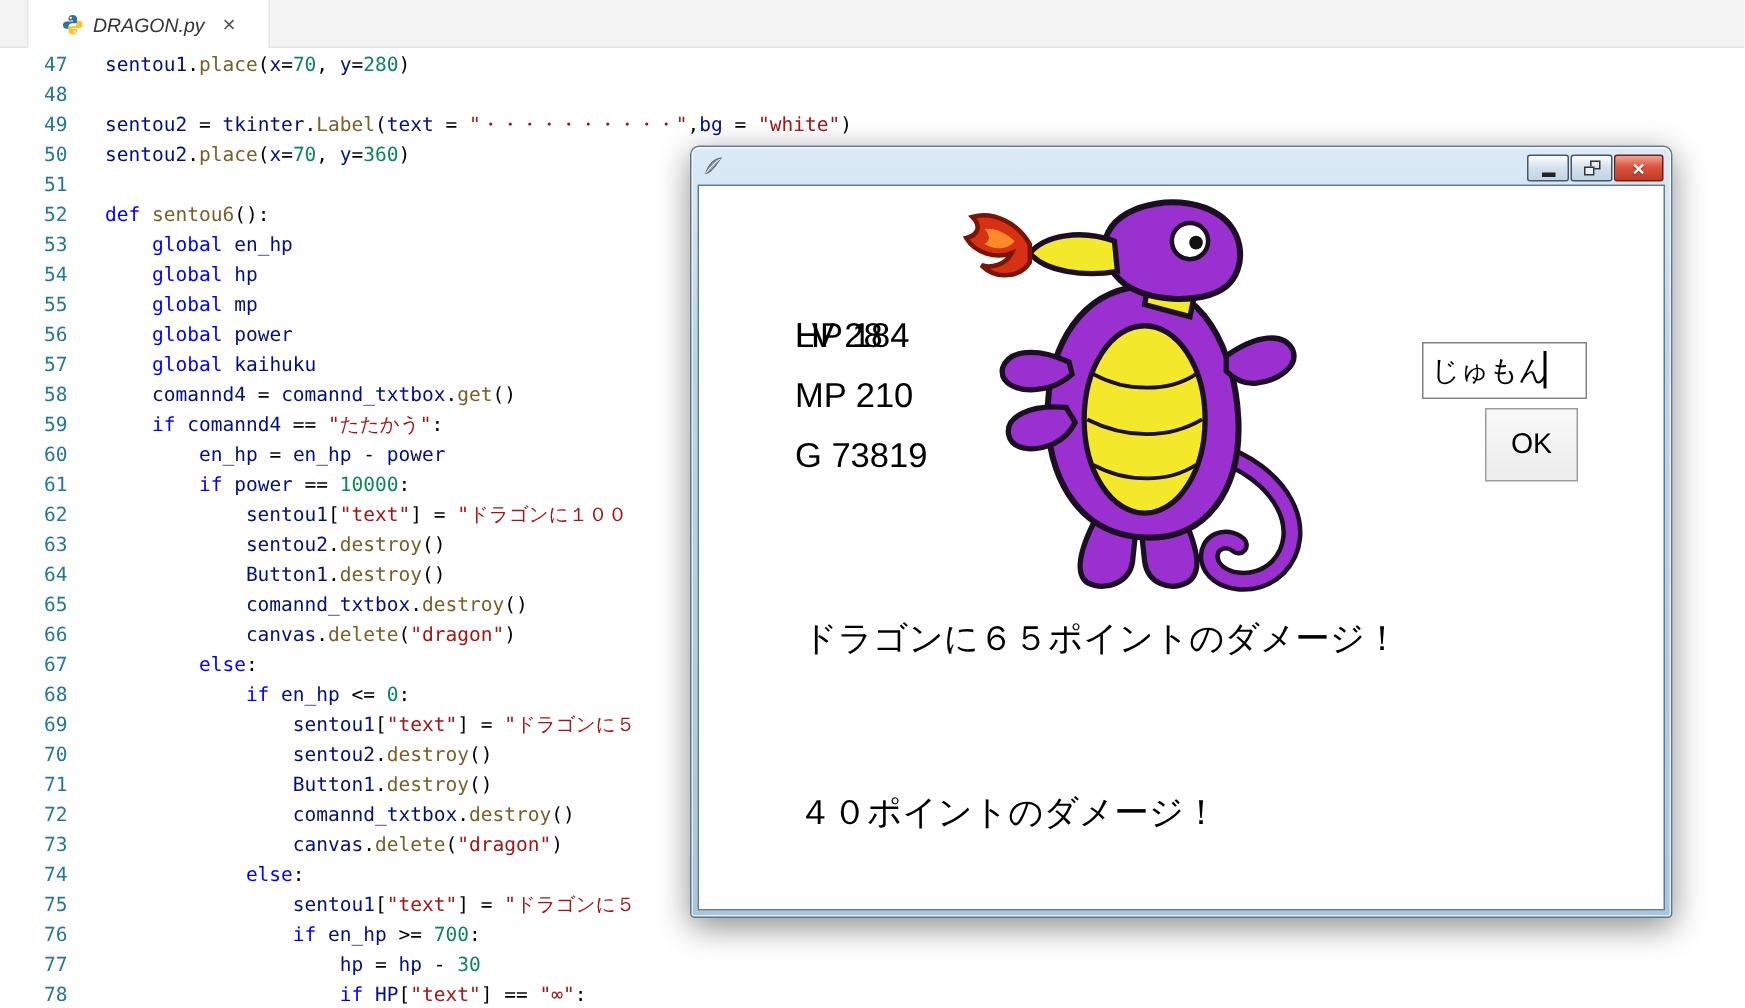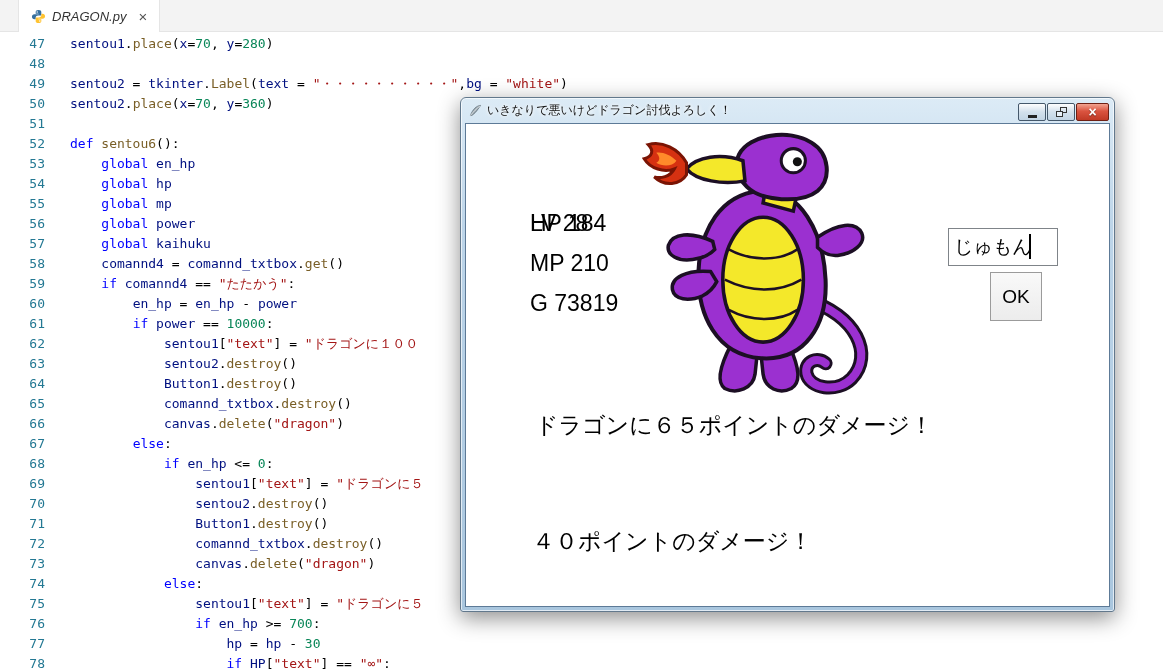--- a/index.html
+++ b/index.html
@@ -2,21 +2,21 @@
 <html><head>
 <meta charset="utf-8">
 <style>
   * { margin:0; padding:0; box-sizing:border-box; }
   html,body { width:1163px; height:672px; overflow:hidden; background:#fff;
               font-family:"Liberation Sans","DejaVu Sans",sans-serif; }
 
   
   .tabbar { position:absolute; top:0; left:0; right:0; height:32px;
             background:#f3f3f3; border-bottom:1px solid #e5e5e5; display:flex; align-items:stretch; }
-  .tab { display:flex; align-items:center; gap:6px; background:#fff; padding:0 12px;
+  .tab { display:flex; align-items:center; gap:6px; background:#fff; padding:0 22px;
          margin-left:18px; border-left:1px solid #e5e5e5; border-right:1px solid #e5e5e5; height:32px; }
   .tab-title { font-size:13px; font-style:italic; color:#333; }
   .tab-close { color:#555; font-size:15px; margin-left:6px; cursor:pointer; line-height:1; }
 
   .code { position:absolute; top:32px; left:0; right:0; bottom:0;
           font-family:"DejaVu Sans Mono","Liberation Mono",monospace;
           font-size:13px; line-height:20px; white-space:pre; padding-top:2px; }
   .code-line { height:20px; }
   .ln { display:inline-block; width:45px; text-align:right; color:#237893; }
   .lt { margin-left:25px; color:#000; }
@@ -54,21 +54,21 @@
   .stat { position:absolute; left:64px; font-size:23px; color:#000; white-space:nowrap; }
   #stat-lv { top:46px;margin-top:40px; } #stat-hp { top:86px; } #stat-mp { top:126px; } #stat-g { top:166px; }
 
   .dragon { position:absolute; left:154px; top:4px; width:262px; height:268px; }
 
   .entry { position:absolute; left:482px; top:104px; width:110px; height:38px;
            border:1px solid #7f8489; background:#fff; font-size:19px; padding:4px 5px;
            font-family:"Liberation Sans","DejaVu Sans",sans-serif; color:#000; outline:none; }
   .caret { position:absolute; left:563px; top:110px; width:2px; height:25px; background:#000; pointer-events:none; }
 
-  .ok-btn { position:absolute; left:524px; top:148px; width:52px; height:49px;
+  .ok-btn { position:absolute; left:524px; top:148px; width:62px; height:49px;
             background:linear-gradient(#f9f9f9,#ececec); border:1px solid #9b9b9b;
             font-size:19px; color:#000; cursor:pointer;
             font-family:"Liberation Sans","DejaVu Sans",sans-serif; }
 
   .msg { position:absolute; font-size:23px; color:#000; white-space:nowrap; }
   #msg-damage  { left:69px;  top:286px;font-family:Liberation Serif, serif; }
   #msg-fire    { left:101px; top:366px; }
   #msg-damage2 { left:66px;  top:402px; }
 </style>
 </head>
@@ -92,21 +92,20 @@
 <div class="code" id="code-area"><div class="code-line"><span class="ln">47</span><span class="lt"><span class="tk-v">sentou1</span><span class="tk-p">.</span><span class="tk-m">place</span><span class="tk-p">(</span><span class="tk-v">x</span><span class="tk-p">=</span><span class="tk-n">70</span><span class="tk-p">, </span><span class="tk-v">y</span><span class="tk-p">=</span><span class="tk-n">280</span><span class="tk-p">)</span></span></div><div class="code-line"><span class="ln">48</span><span class="lt"></span></div><div class="code-line"><span class="ln">49</span><span class="lt"><span class="tk-v">sentou2</span><span class="tk-p"> = </span><span class="tk-v">tkinter</span><span class="tk-p">.</span><span class="tk-m">Label</span><span class="tk-p">(</span><span class="tk-v">text</span><span class="tk-p"> = </span><span class="tk-s">"・・・・・・・・・・"</span><span class="tk-p">,</span><span class="tk-v">bg</span><span class="tk-p"> = </span><span class="tk-s">"white"</span><span class="tk-p">)</span></span></div><div class="code-line"><span class="ln">50</span><span class="lt"><span class="tk-v">sentou2</span><span class="tk-p">.</span><span class="tk-m">place</span><span class="tk-p">(</span><span class="tk-v">x</span><span class="tk-p">=</span><span class="tk-n">70</span><span class="tk-p">, </span><span class="tk-v">y</span><span class="tk-p">=</span><span class="tk-n">360</span><span class="tk-p">)</span></span></div><div class="code-line"><span class="ln">51</span><span class="lt"></span></div><div class="code-line"><span class="ln">52</span><span class="lt"><span class="tk-k">def</span><span class="tk-p"> </span><span class="tk-m">sentou6</span><span class="tk-p">():</span></span></div><div class="code-line"><span class="ln">53</span><span class="lt"><span class="tk-p">    </span><span class="tk-k">global</span><span class="tk-p"> </span><span class="tk-v">en_hp</span></span></div><div class="code-line"><span class="ln">54</span><span class="lt"><span class="tk-p">    </span><span class="tk-k">global</span><span class="tk-p"> </span><span class="tk-v">hp</span></span></div><div class="code-line"><span class="ln">55</span><span class="lt"><span class="tk-p">    </span><span class="tk-k">global</span><span class="tk-p"> </span><span class="tk-v">mp</span></span></div><div class="code-line"><span class="ln">56</span><span class="lt"><span class="tk-p">    </span><span class="tk-k">global</span><span class="tk-p"> </span><span class="tk-v">power</span></span></div><div class="code-line"><span class="ln">57</span><span class="lt"><span class="tk-p">    </span><span class="tk-k">global</span><span class="tk-p"> </span><span class="tk-v">kaihuku</span></span></div><div class="code-line"><span class="ln">58</span><span class="lt"><span class="tk-p">    </span><span class="tk-v">comannd4</span><span class="tk-p"> = </span><span class="tk-v">comannd_txtbox</span><span class="tk-p">.</span><span class="tk-m">get</span><span class="tk-p">()</span></span></div><div class="code-line"><span class="ln">59</span><span class="lt"><span class="tk-p">    </span><span class="tk-k">if</span><span class="tk-p"> </span><span class="tk-v">comannd4</span><span class="tk-p"> == </span><span class="tk-s">"たたかう"</span><span class="tk-p">:</span></span></div><div class="code-line"><span class="ln">60</span><span class="lt"><span class="tk-p">        </span><span class="tk-v">en_hp</span><span class="tk-p"> = </span><span class="tk-v">en_hp</span><span class="tk-p"> - </span><span class="tk-v">power</span></span></div><div class="code-line"><span class="ln">61</span><span class="lt"><span class="tk-p">        </span><span class="tk-k">if</span><span class="tk-p"> </span><span class="tk-v">power</span><span class="tk-p"> == </span><span class="tk-n">10000</span><span class="tk-p">:</span></span></div><div class="code-line"><span class="ln">62</span><span class="lt"><span class="tk-p">            </span><span class="tk-v">sentou1</span><span class="tk-p">[</span><span class="tk-s">"text"</span><span class="tk-p">] = </span><span class="tk-s">"ドラゴンに１００</span></span></div><div class="code-line"><span class="ln">63</span><span class="lt"><span class="tk-p">            </span><span class="tk-v">sentou2</span><span class="tk-p">.</span><span class="tk-m">destroy</span><span class="tk-p">()</span></span></div><div class="code-line"><span class="ln">64</span><span class="lt"><span class="tk-p">            </span><span class="tk-v">Button1</span><span class="tk-p">.</span><span class="tk-m">destroy</span><span class="tk-p">()</span></span></div><div class="code-line"><span class="ln">65</span><span class="lt"><span class="tk-p">            </span><span class="tk-v">comannd_txtbox</span><span class="tk-p">.</span><span class="tk-m">destroy</span><span class="tk-p">()</span></span></div><div class="code-line"><span class="ln">66</span><span class="lt"><span class="tk-p">            </span><span class="tk-v">canvas</span><span class="tk-p">.</span><span class="tk-m">delete</span><span class="tk-p">(</span><span class="tk-s">"dragon"</span><span class="tk-p">)</span></span></div><div class="code-line"><span class="ln">67</span><span class="lt"><span class="tk-p">        </span><span class="tk-k">else</span><span class="tk-p">:</span></span></div><div class="code-line"><span class="ln">68</span><span class="lt"><span class="tk-p">            </span><span class="tk-k">if</span><span class="tk-p"> </span><span class="tk-v">en_hp</span><span class="tk-p"> &lt;= </span><span class="tk-n">0</span><span class="tk-p">:</span></span></div><div class="code-line"><span class="ln">69</span><span class="lt"><span class="tk-p">                </span><span class="tk-v">sentou1</span><span class="tk-p">[</span><span class="tk-s">"text"</span><span class="tk-p">] = </span><span class="tk-s">"ドラゴンに５</span></span></div><div class="code-line"><span class="ln">70</span><span class="lt"><span class="tk-p">                </span><span class="tk-v">sentou2</span><span class="tk-p">.</span><span class="tk-m">destroy</span><span class="tk-p">()</span></span></div><div class="code-line"><span class="ln">71</span><span class="lt"><span class="tk-p">                </span><span class="tk-v">Button1</span><span class="tk-p">.</span><span class="tk-m">destroy</span><span class="tk-p">()</span></span></div><div class="code-line"><span class="ln">72</span><span class="lt"><span class="tk-p">                </span><span class="tk-v">comannd_txtbox</span><span class="tk-p">.</span><span class="tk-m">destroy</span><span class="tk-p">()</span></span></div><div class="code-line"><span class="ln">73</span><span class="lt"><span class="tk-p">                </span><span class="tk-v">canvas</span><span class="tk-p">.</span><span class="tk-m">delete</span><span class="tk-p">(</span><span class="tk-s">"dragon"</span><span class="tk-p">)</span></span></div><div class="code-line"><span class="ln">74</span><span class="lt"><span class="tk-p">            </span><span class="tk-k">else</span><span class="tk-p">:</span></span></div><div class="code-line"><span class="ln">75</span><span class="lt"><span class="tk-p">                </span><span class="tk-v">sentou1</span><span class="tk-p">[</span><span class="tk-s">"text"</span><span class="tk-p">] = </span><span class="tk-s">"ドラゴンに５</span></span></div><div class="code-line"><span class="ln">76</span><span class="lt"><span class="tk-p">                </span><span class="tk-k">if</span><span class="tk-p"> </span><span class="tk-v">en_hp</span><span class="tk-p"> &gt;= </span><span class="tk-n">700</span><span class="tk-p">:</span></span></div><div class="code-line"><span class="ln">77</span><span class="lt"><span class="tk-p">                    </span><span class="tk-v">hp</span><span class="tk-p"> = </span><span class="tk-v">hp</span><span class="tk-p"> - </span><span class="tk-n">30</span></span></div><div class="code-line"><span class="ln">78</span><span class="lt"><span class="tk-p">                    </span><span class="tk-k">if</span><span class="tk-p"> </span><span class="tk-v">HP</span><span class="tk-p">[</span><span class="tk-s">"text"</span><span class="tk-p">] == </span><span class="tk-s">"∞"</span><span class="tk-p">:</span></span></div></div>
 
 <div class="tkwin">
   <div class="tk-titlebar">
     <span style="display:flex;">
       <svg width="13" height="13" viewBox="0 0 14 14">
         <path d="M1.5 12.5 C4 5.5 8 2 12.5 1.5 C10 4.5 8.5 8.5 3.5 12 Z" fill="#9aa7b0" stroke="#5c6a74" stroke-width="0.8"></path>
         <path d="M1.5 12.5 C5 8 8 5 12 2" fill="none" stroke="#ffffff" stroke-width="0.7"></path>
       </svg>
     </span>
-    <span class="tk-title">いきなりで悪いけどドラゴン討伐よろしく！</span>
     <span class="tk-controls">
       <span class="wbtn">
           <span class="glyph-min"></span>
         </span>
       <span class="wbtn">
         <span class="glyph-restore">
             <span class="gr-back"></span>
             <span class="gr-front"></span>
           </span>
       </span>

